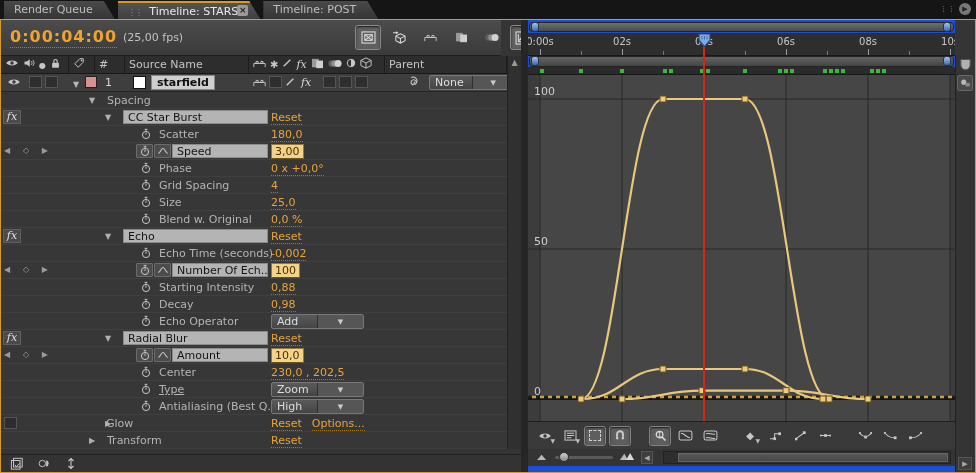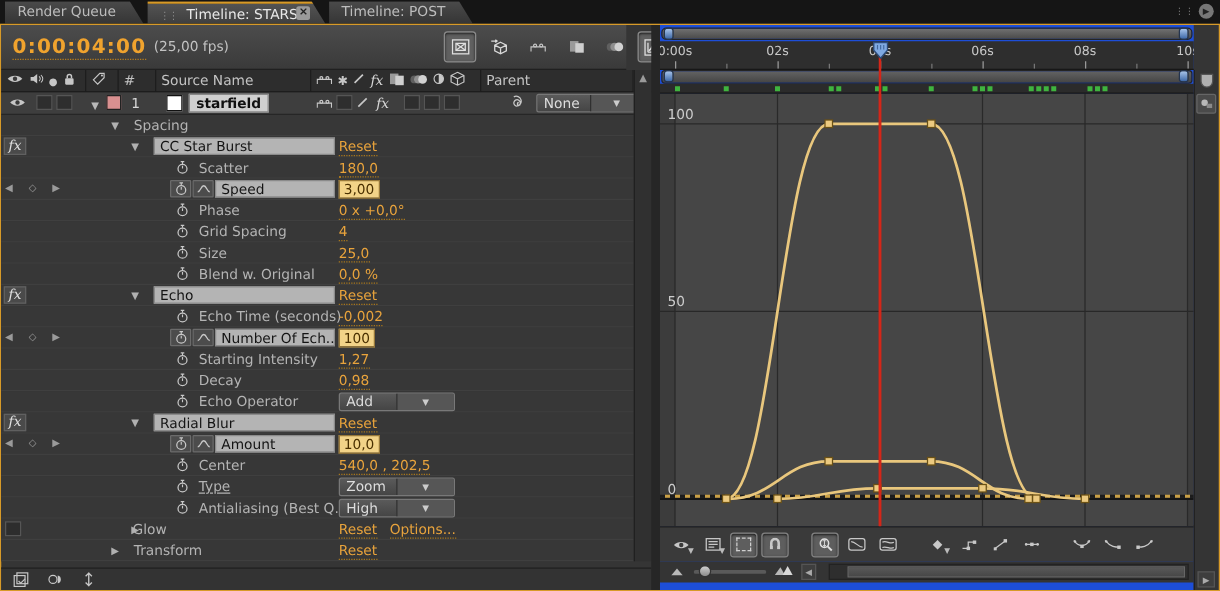--- a/index.html
+++ b/index.html
@@ -374,21 +374,21 @@
             </span>
             <span class="name-sel" style="left: 171px; top: 1px; width: 96px;">Number Of Ech...</span>
             <span class="val"><span class="vbox">100</span></span>
           </div>
           <div class="row">
             <span class="plainsw" style="left: 140px; top: 2px;"><svg viewBox="0 0 12 14" width="10" height="12" fill="none" stroke="#c8c8c8" stroke-width="1.1">
                 <circle cx="6" cy="8.2" r="4.3" stroke-width="1.2"></circle>
                 <path d="M6 8 V5.2 M4.3 1.4 h3.4 M6 1.4 V3.6"></path>
               </svg></span>
             <span class="plabel" style="left: 158px; top: 2px;">Starting Intensity</span>
-            <span class="val"><span class="vplain">1,27</span></span>
+            <span class="val"><span class="vplain">0,88</span></span>
           </div>
           <div class="row">
             <span class="plainsw" style="left: 140px; top: 2px;"><svg viewBox="0 0 12 14" width="10" height="12" fill="none" stroke="#c8c8c8" stroke-width="1.1">
                 <circle cx="6" cy="8.2" r="4.3" stroke-width="1.2"></circle>
                 <path d="M6 8 V5.2 M4.3 1.4 h3.4 M6 1.4 V3.6"></path>
               </svg></span>
             <span class="plabel" style="left: 158px; top: 2px;">Decay</span>
             <span class="val"><span class="vplain">0,98</span></span>
           </div>
           <div class="row">
@@ -427,21 +427,21 @@
             </span>
             <span class="name-sel" style="left: 171px; top: 1px; width: 96px;">Amount</span>
             <span class="val"><span class="vbox">10,0</span></span>
           </div>
           <div class="row">
             <span class="plainsw" style="left: 140px; top: 2px;"><svg viewBox="0 0 12 14" width="10" height="12" fill="none" stroke="#c8c8c8" stroke-width="1.1">
                 <circle cx="6" cy="8.2" r="4.3" stroke-width="1.2"></circle>
                 <path d="M6 8 V5.2 M4.3 1.4 h3.4 M6 1.4 V3.6"></path>
               </svg></span>
             <span class="plabel" style="left: 158px; top: 2px; text-align: center;">Center</span>
-            <span class="val"><span class="vplain">540,0 , 202,5</span></span>
+            <span class="val"><span class="vplain">230,0 , 202,5</span></span>
           </div>
           <div class="row">
             <span class="plainsw" style="left: 140px; top: 2px;"><svg viewBox="0 0 12 14" width="10" height="12" fill="none" stroke="#c8c8c8" stroke-width="1.1">
                 <circle cx="6" cy="8.2" r="4.3" stroke-width="1.2"></circle>
                 <path d="M6 8 V5.2 M4.3 1.4 h3.4 M6 1.4 V3.6"></path>
               </svg></span>
             <span class="plabel" style="left: 158px; top: 2px; text-decoration: underline;">Type</span>
             <div class="rdrop">
               <span>Zoom</span>
               <span class="ddarr">▼</span>

